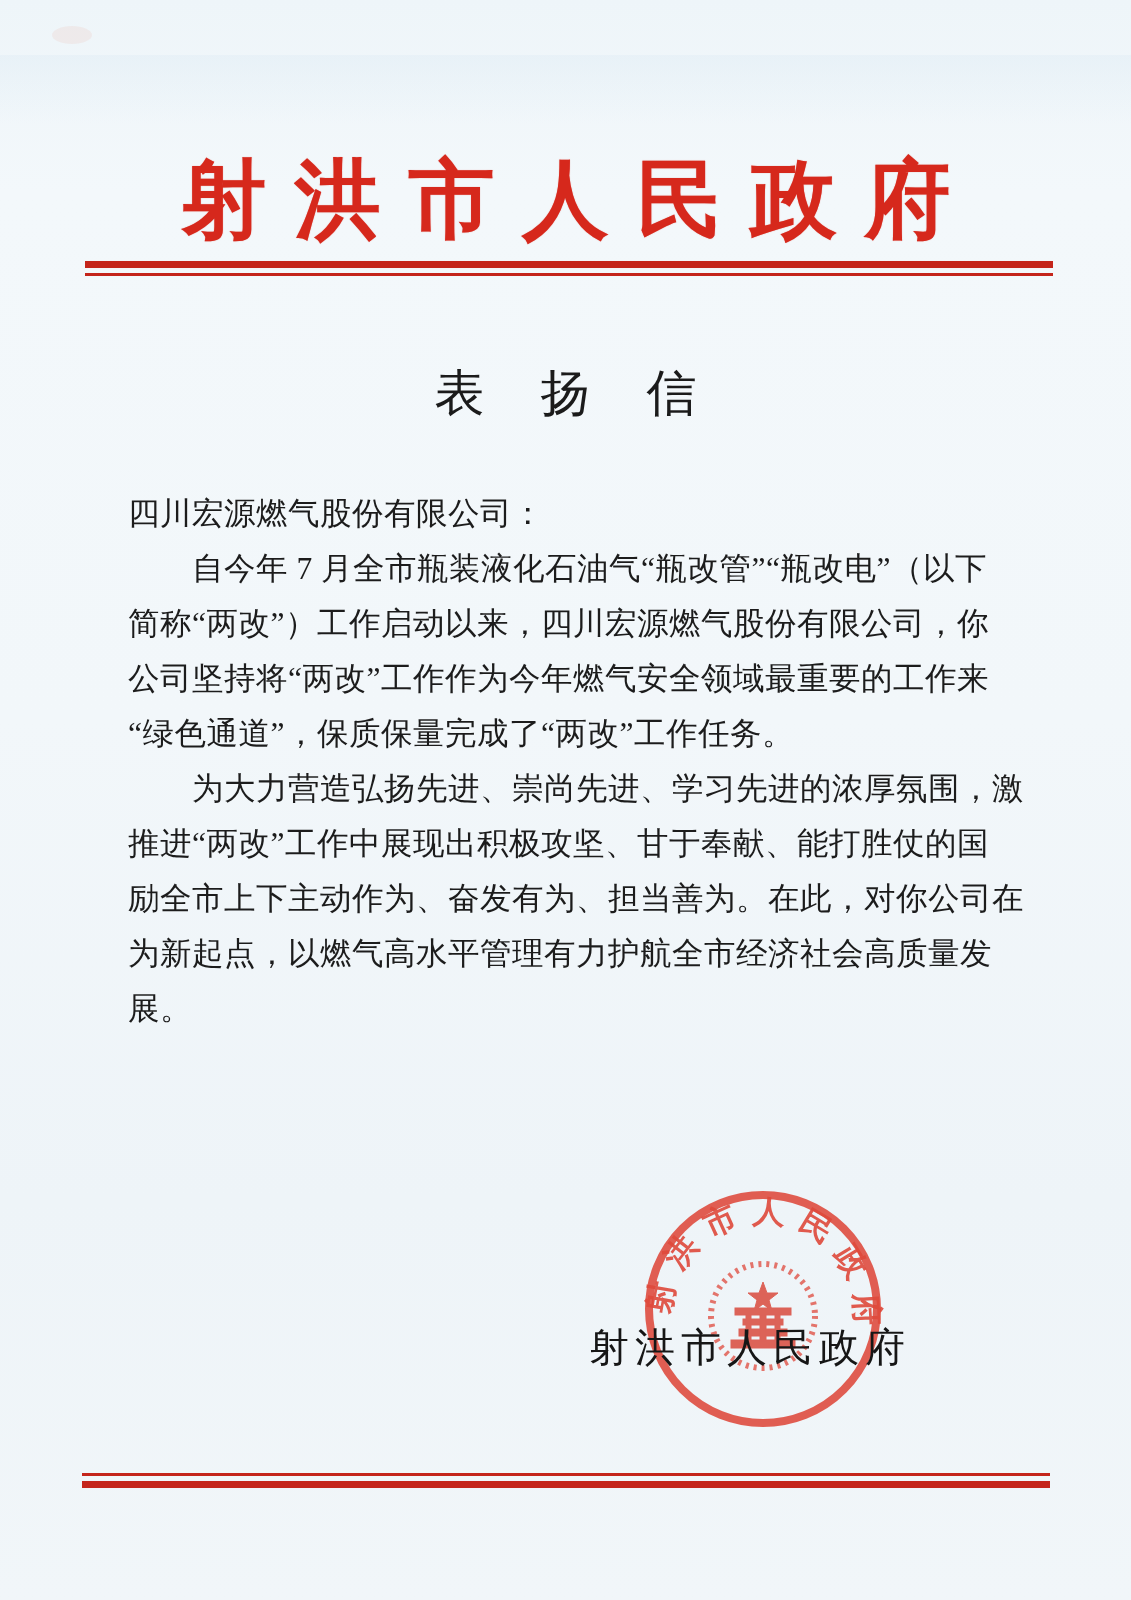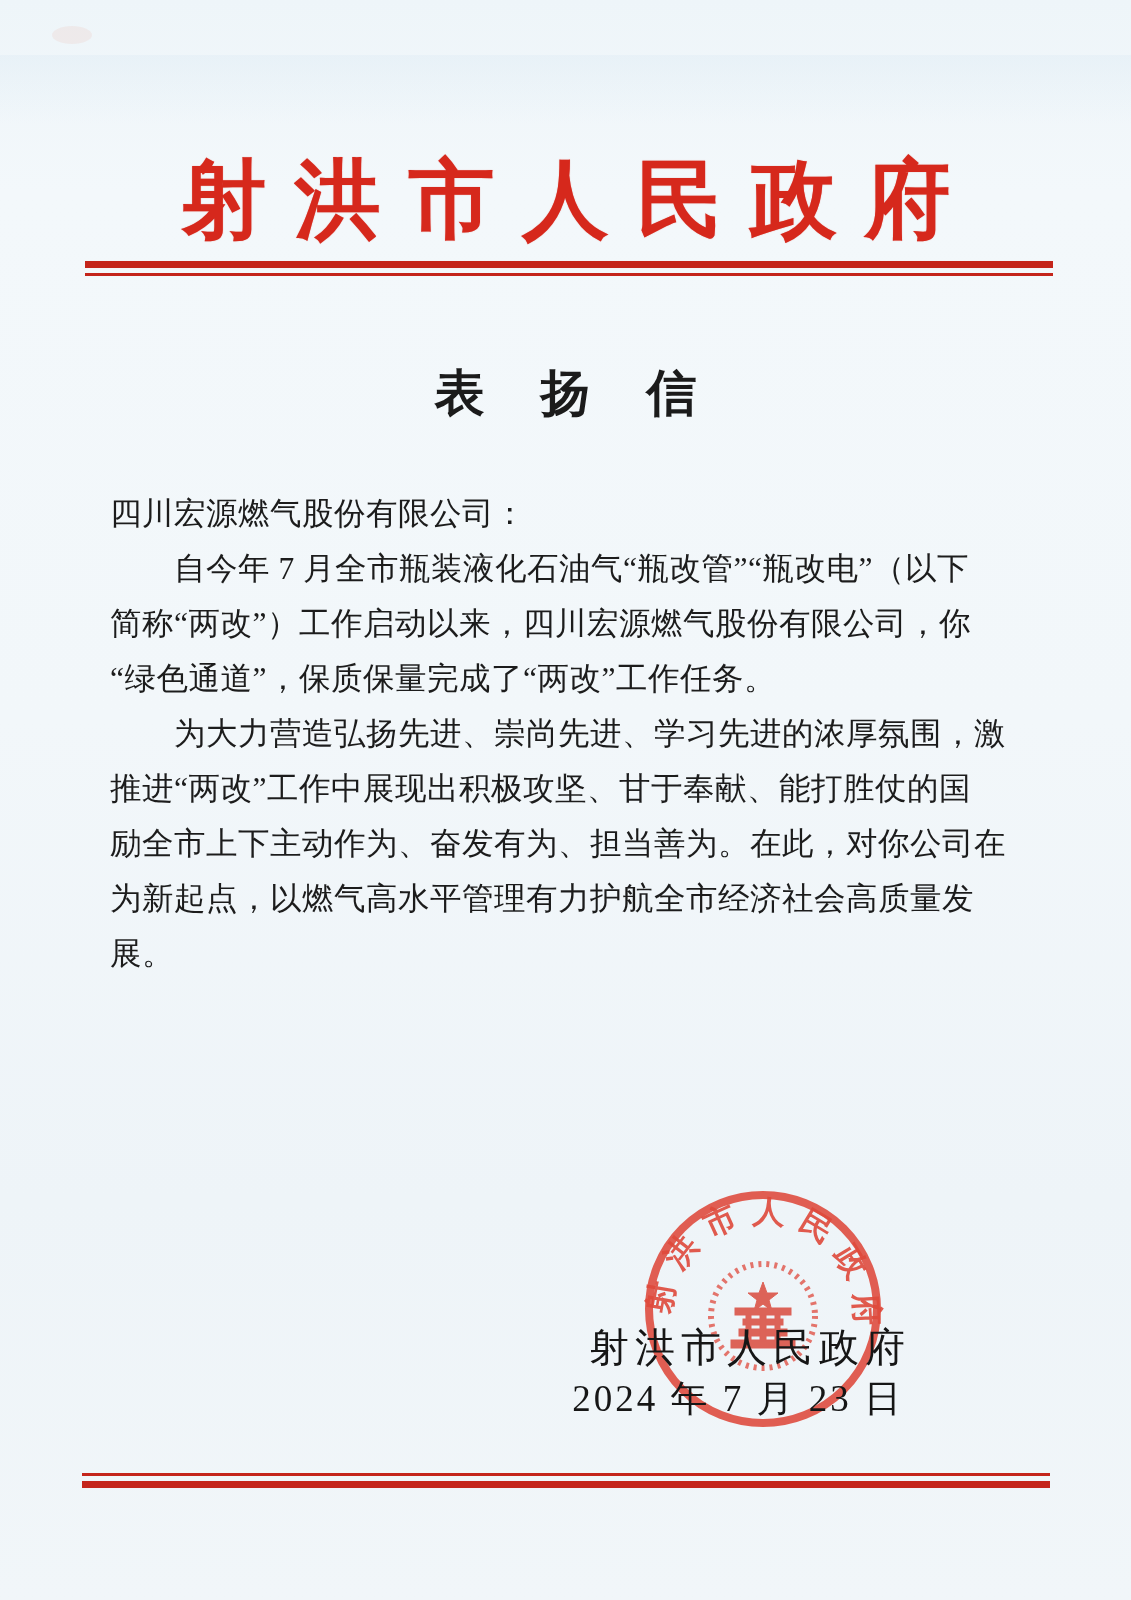--- a/index.html
+++ b/index.html
@@ -43,30 +43,30 @@
   .rule-top-thick   { top: 261px; height: 7px; }
   .rule-top-thin    { top: 273px; height: 3px; }
   .rule-bottom-thin  { top: 1473px; height: 3px; left: 82px; }
   .rule-bottom-thick { top: 1481px; height: 7px; left: 82px; }
 
   .doc-title {
     position: absolute;
     left: 0; top: 360px; width: 1131px;
     text-align: center;
     font-size: 50px;
-    font-weight: bold;
+    font-weight: normal;
     color: #1b1b1b;
     letter-spacing: 56px;
     padding-left: 56px;
     white-space: nowrap;
   }
 
   .body-block {
     position: absolute;
-    left: 110px; top: 486px; width: 846px;
+    left: 128px; top: 486px; width: 846px;
     color: #1c1c1c;
   }
   .line {
     height: 55px;
     line-height: 55px;
     font-size: 31.5px;
     text-align: justify;
     text-align-last: justify;
     white-space: nowrap;
     letter-spacing: 0.5px;
@@ -113,20 +113,21 @@
 
   <div class="rule rule-top-thick"></div>
   <div class="rule rule-top-thin"></div>
 
   <div class="doc-title">表扬信</div>
 
   <div class="body-block">
     <div class="line no-just">四川宏源燃气股份有限公司：</div>
     <div class="line indent">自今年 7 月全市瓶装液化石油气“瓶改管”“瓶改电”（以下</div>
     <div class="line">简称“两改”）工作启动以来，四川宏源燃气股份有限公司，你</div>
+    <div class="line">公司坚持将“两改”工作作为今年燃气安全领域最重要的工作来</div>
     <div class="line no-just">“绿色通道”，保质保量完成了“两改”工作任务。</div>
     <div class="line indent">为大力营造弘扬先进、崇尚先进、学习先进的浓厚氛围，激</div>
     <div class="line">推进“两改”工作中展现出积极攻坚、甘于奉献、能打胜仗的国</div>
     <div class="line">励全市上下主动作为、奋发有为、担当善为。在此，对你公司在</div>
     <div class="line">为新起点，以燃气高水平管理有力护航全市经济社会高质量发</div>
     <div class="line no-just">展。</div>
   </div>
 
   <div class="seal-wrap">
     <svg width="246" height="246" viewBox="0 0 246 246">
@@ -150,18 +151,17 @@
         <rect x="91" y="154" width="64" height="8"></rect>
         <rect x="106" y="129" width="5" height="26"></rect>
         <rect x="135" y="129" width="5" height="26"></rect>
         <rect x="120" y="129" width="6" height="26"></rect>
       </g>
     </svg>
   </div>
 
   <div class="signature">射洪市人民政府</div>
 
-  <div class="date-line">2024 年 7 月 23 日</div>
 
   <div class="rule rule-bottom-thin"></div>
   <div class="rule rule-bottom-thick"></div>
 
 </div>
 
 </body></html>

